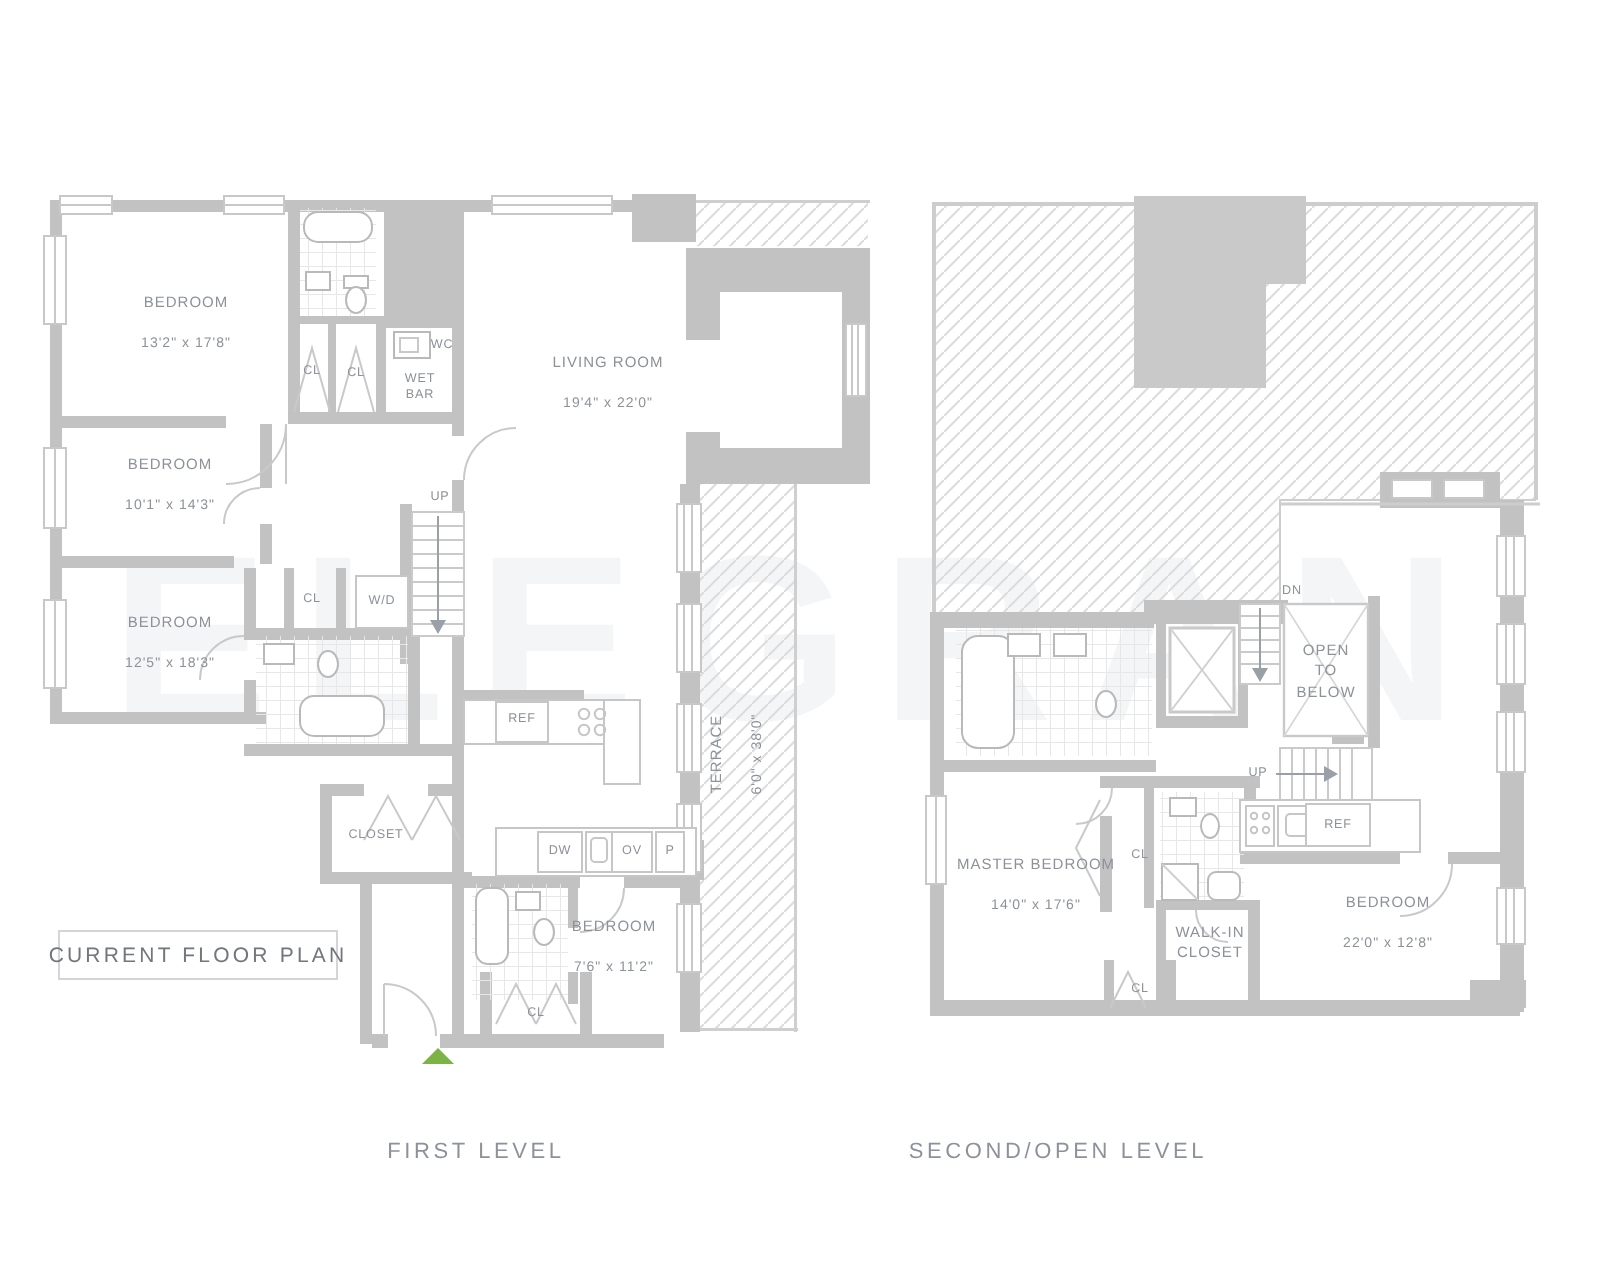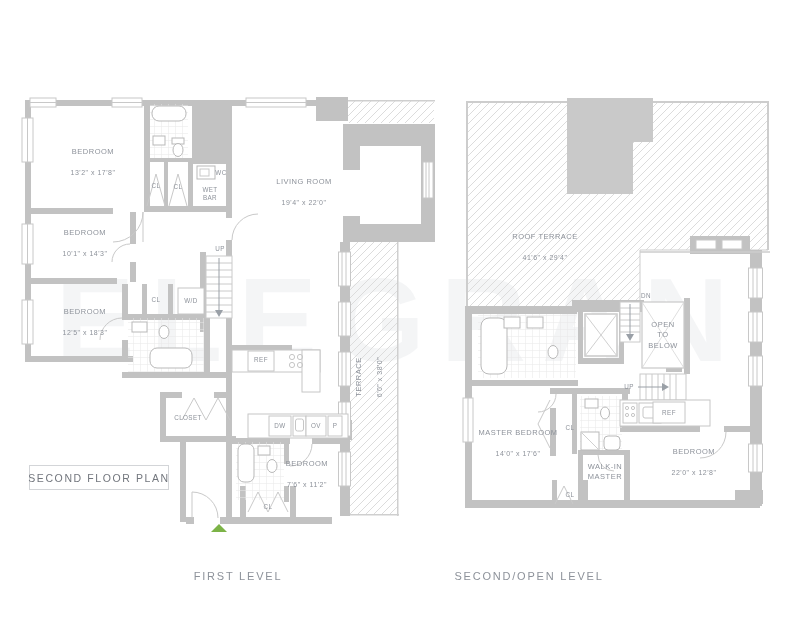--- a/index.html
+++ b/index.html
@@ -359,46 +359,42 @@
   <div class="sl" style="left:220px;top:249px">UP</div>
   <div class="sl" style="left:191px;top:301px">W/D</div>
   <div class="sl" style="left:156px;top:300px">CL</div>
   <div class="sl" style="left:188px;top:418px">CLOSET</div>
   <div class="sl" style="left:261px;top:360px">REF</div>
   <div class="sl" style="left:280px;top:426px">DW</div>
   <div class="sl" style="left:316px;top:426px">OV</div>
   <div class="sl" style="left:335px;top:426px">P</div>
   <div class="sl" style="left:268px;top:507px">CL</div>
 
-  <div class="rl" style="left:545px;top:247px">
-    <div class="nm">ROOF TERRACE</div>
-    <div class="dm">41'6" x 29'4"</div>
-  </div>
   <div class="rl" style="left:518px;top:443px">
     <div class="nm">MASTER BEDROOM</div>
     <div class="dm">14'0" x 17'6"</div>
   </div>
   <div class="rl" style="left:694px;top:462px">
     <div class="nm">BEDROOM</div>
     <div class="dm">22'0" x 12'8"</div>
   </div>
   <div class="rl tiny" style="left:663px;top:336px">
     <div class="nm">OPEN
 TO
 BELOW</div>
   </div>
   <div class="rl tiny" style="left:605px;top:472px">
     <div class="nm">WALK-IN
-MASTER</div>
+CLOSET</div>
   </div>
 
   <div class="sl" style="left:646px;top:296px">DN</div>
   <div class="sl" style="left:629px;top:387px">UP</div>
   <div class="sl" style="left:669px;top:413px">REF</div>
   <div class="sl" style="left:570px;top:428px">CL</div>
   <div class="sl" style="left:570px;top:495px">CL</div>
 
-  <div class="badge">SECOND FLOOR PLAN</div>
+  <div class="badge">CURRENT FLOOR PLAN</div>
   <div class="tri"></div>
   <div class="caption" style="left:238px;top:542px">FIRST LEVEL</div>
   <div class="caption" style="left:529px;top:542px">SECOND/OPEN LEVEL</div>
 
 </div>
 
 </body></html>

